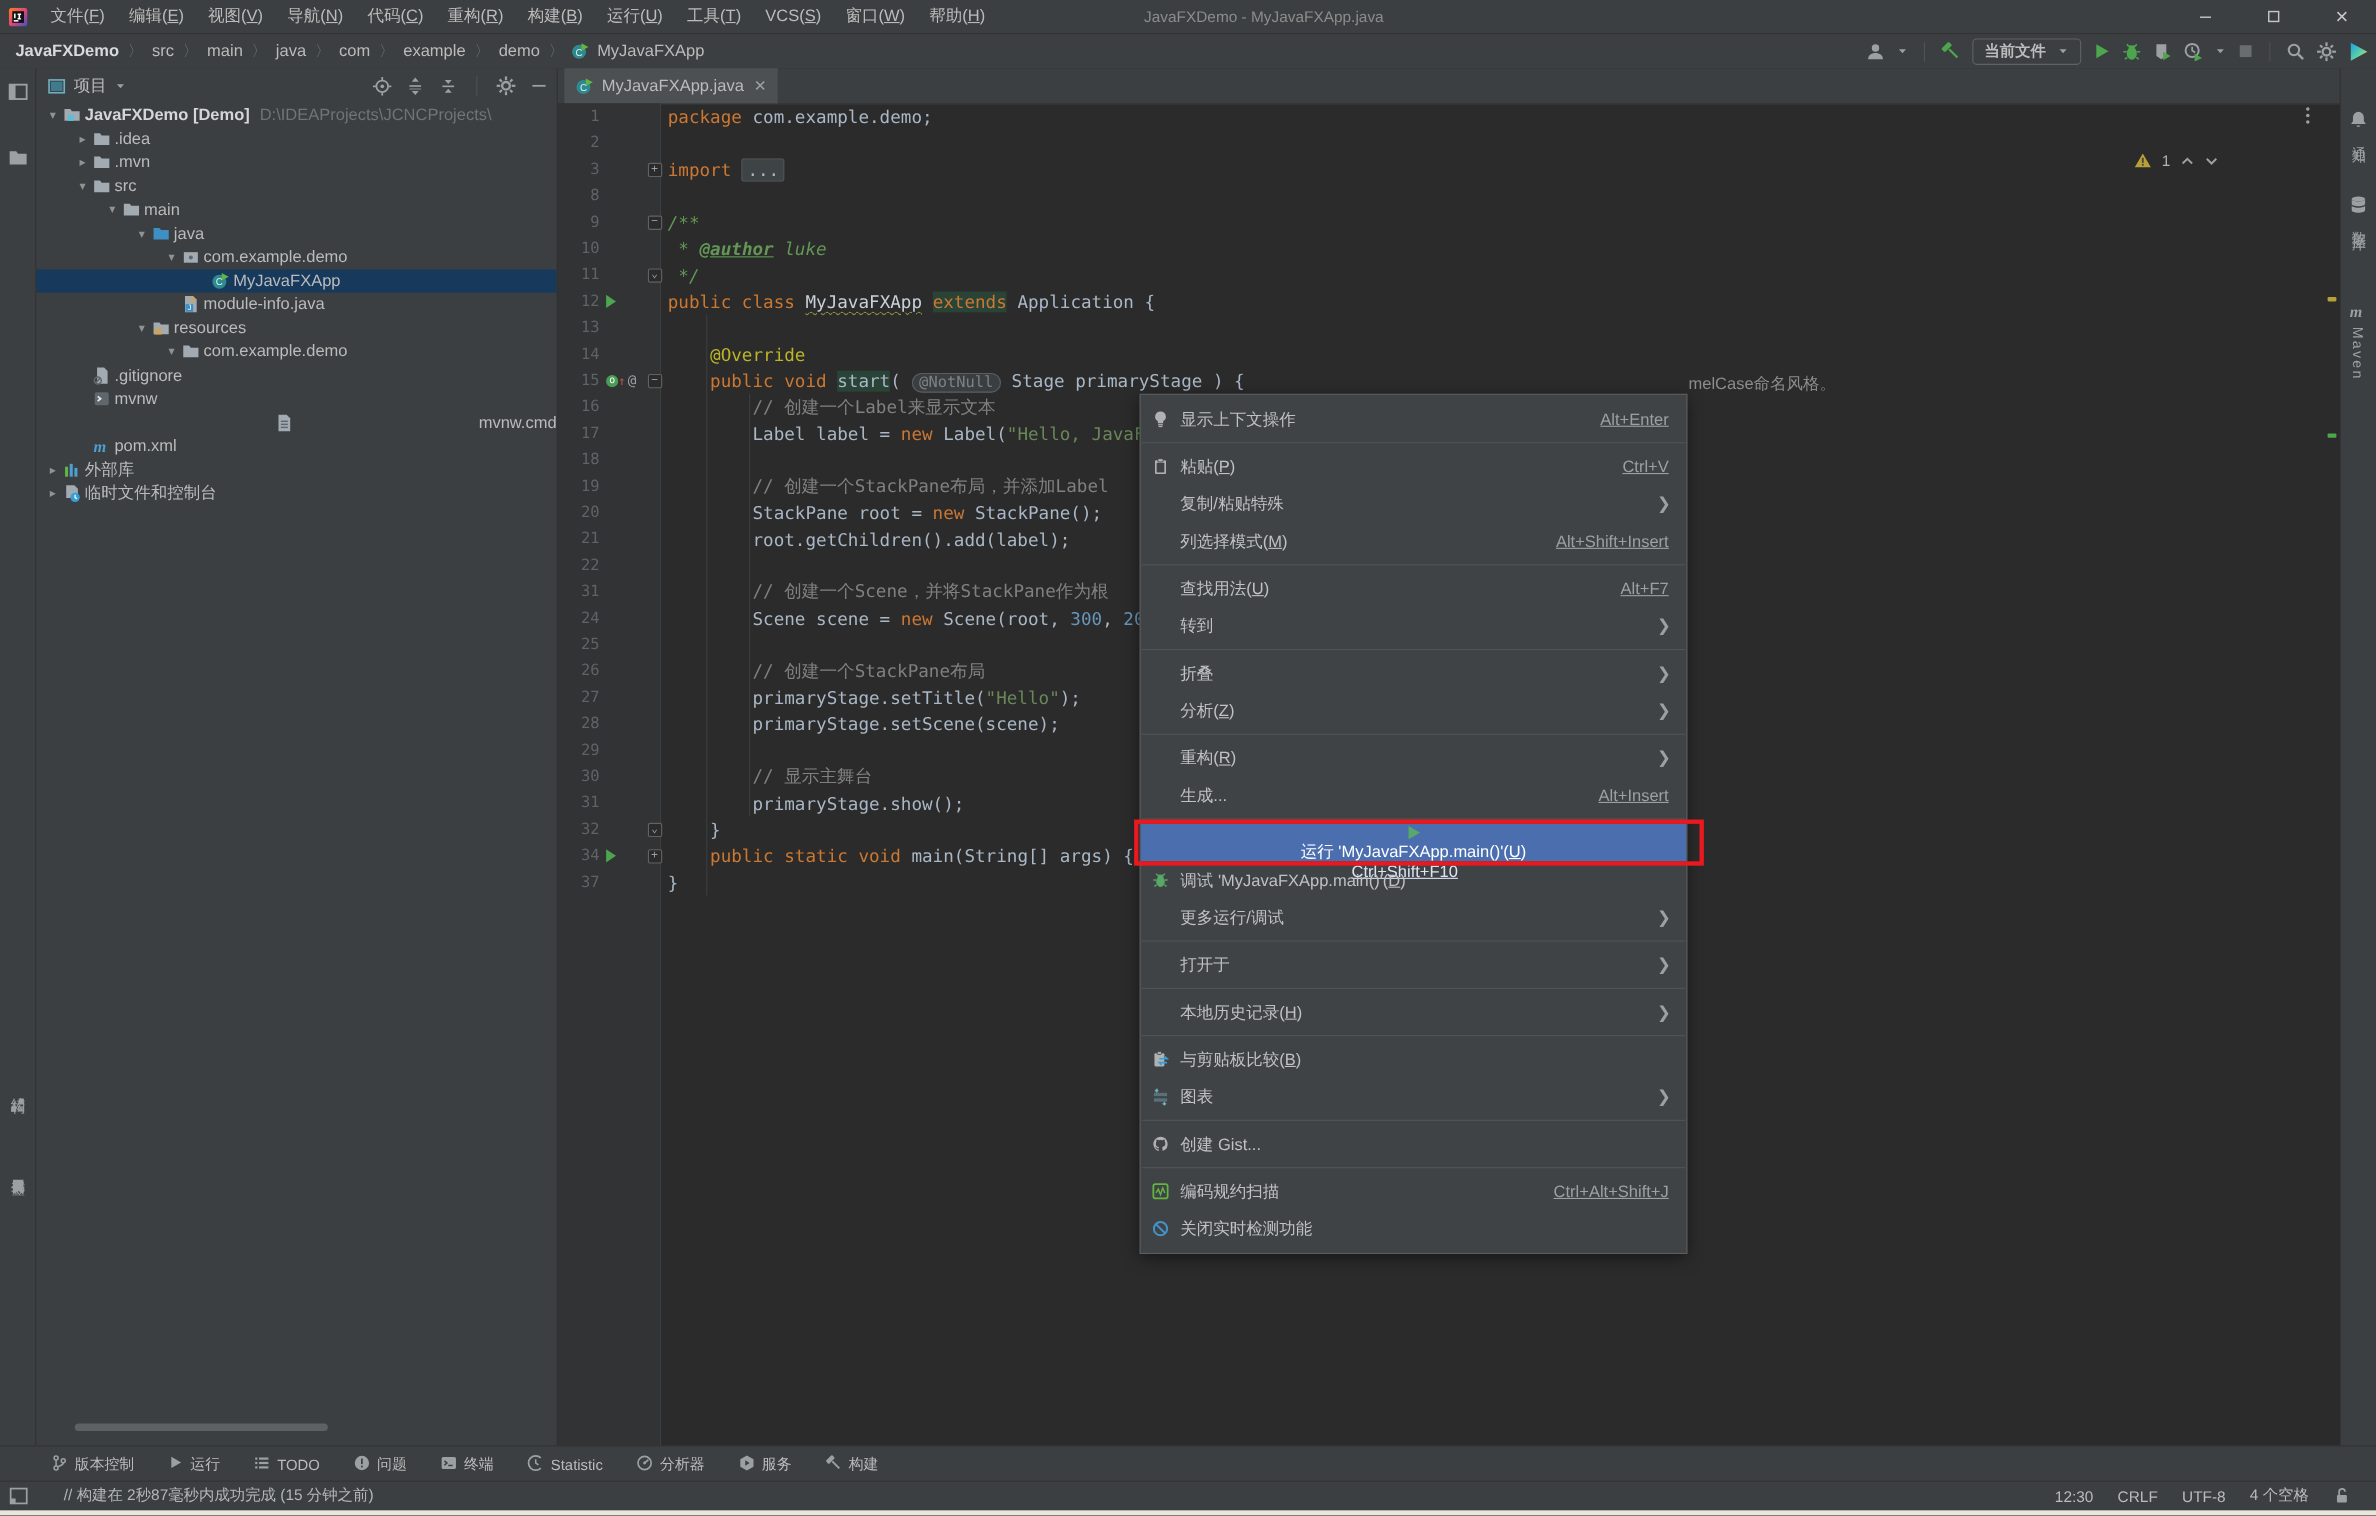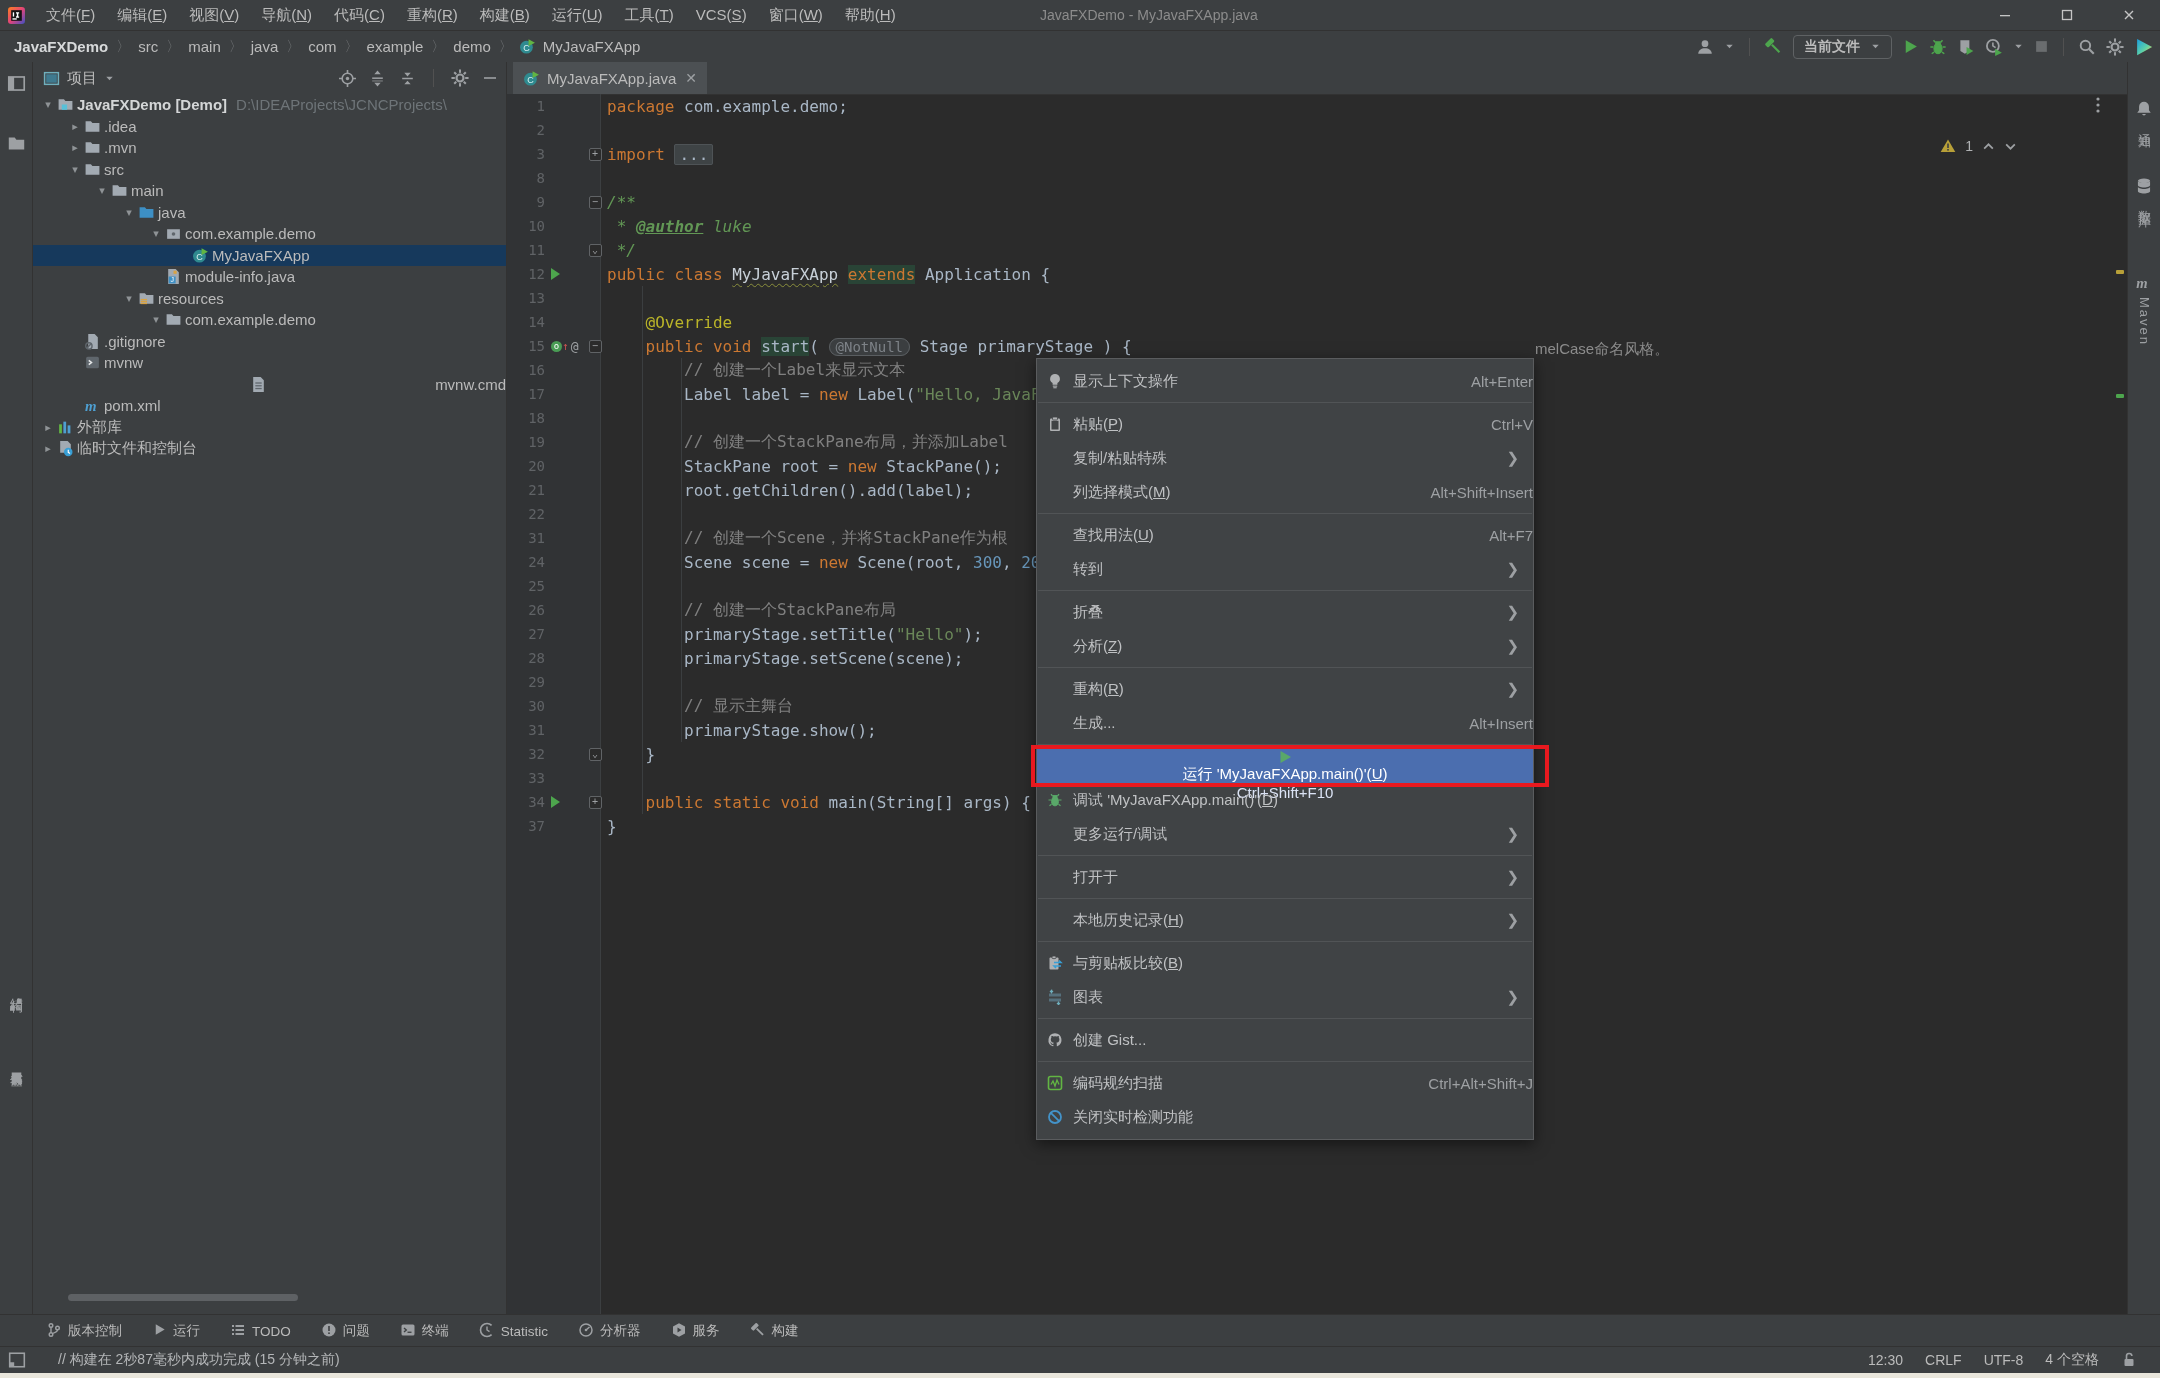--- a/index.html
+++ b/index.html
@@ -83,21 +83,21 @@
   #tooltip-frag{position:absolute;left:1028px;top:278px;color:#8c8c8c;font-size:15px;
                 font-family:"Liberation Sans","DejaVu Sans",sans-serif;}
   .stripe-mark{position:absolute;right:3px;width:8px;height:4px;border-radius:1px;}
   
   #ctx-menu{left:1036px;top:358px;width:496px;background:#404345;border:1px solid #5a5c5e;
             box-shadow:0 4px 14px rgba(0,0,0,.5);padding:5px 0;z-index:30;font-size:15px;}
   .cm-item{position:relative;height:34px;display:flex;align-items:center;color:#bfc1c3;}
   .cm-ico{flex:none;width:26px;margin-left:10px;display:flex;align-items:center;}
   .cm-label{flex:1;white-space:nowrap;}
   .cm-label u{text-decoration:underline;}
-  .cm-short{color:#9da0a3;white-space:nowrap;}
+  .cm-short{color:#9da0a3;padding-right:16px;white-space:nowrap;text-decoration:underline;}
   .cm-arrow{color:#9da0a3;padding-right:14px;font-size:15px;}
   .cm-item.selected{background:#4b6eaf;color:#ffffff;flex-direction:column;}
   .cm-item.selected .cm-short{color:#dbe3f5;}
   .cm-sep{height:1px;background:#515456;margin:4px 1px;}
   #red-box{position:absolute;left:-6px;right:-16px;top:-4px;bottom:-4px;border:4px solid #e8191f;z-index:40;pointer-events:none;}
   
   #toolwin-bar{left:0;right:0;bottom:31px;height:32px;background:#3c3f41;border-top:1px solid #323232;
                display:flex;align-items:center;gap:30px;padding-left:46px;font-size:13.5px;color:#bbbbbb;}
   .tw-btn{display:flex;align-items:center;gap:6px;}
   #statusbar{left:0;right:0;bottom:5px;height:26px;background:#3c3f41;border-top:1px solid #323232;
@@ -792,26 +792,20 @@
         </div>
         <div class="crow">
           <span class="g-num">32</span>
           <span class="g-ico"></span>
           <span class="g-fold">
             <span class="fm">⌄</span>
           </span>
           <span class="codetext"><span class="p">    }</span></span>
         </div>
         <div class="crow">
-          <span class="g-num">33</span>
-          <span class="g-ico"></span>
-          <span class="g-fold"></span>
-          <span class="codetext"></span>
-        </div>
-        <div class="crow">
           <span class="g-num">34</span>
           <span class="g-ico">
             <span class="run-tri"></span>
           </span>
           <span class="g-fold">
             <span class="fm">+</span>
           </span>
           <span class="codetext"><span class="k">    public static void </span><span class="p">main(String[] args) { launch(); }</span></span>
         </div>
         <div class="crow">

